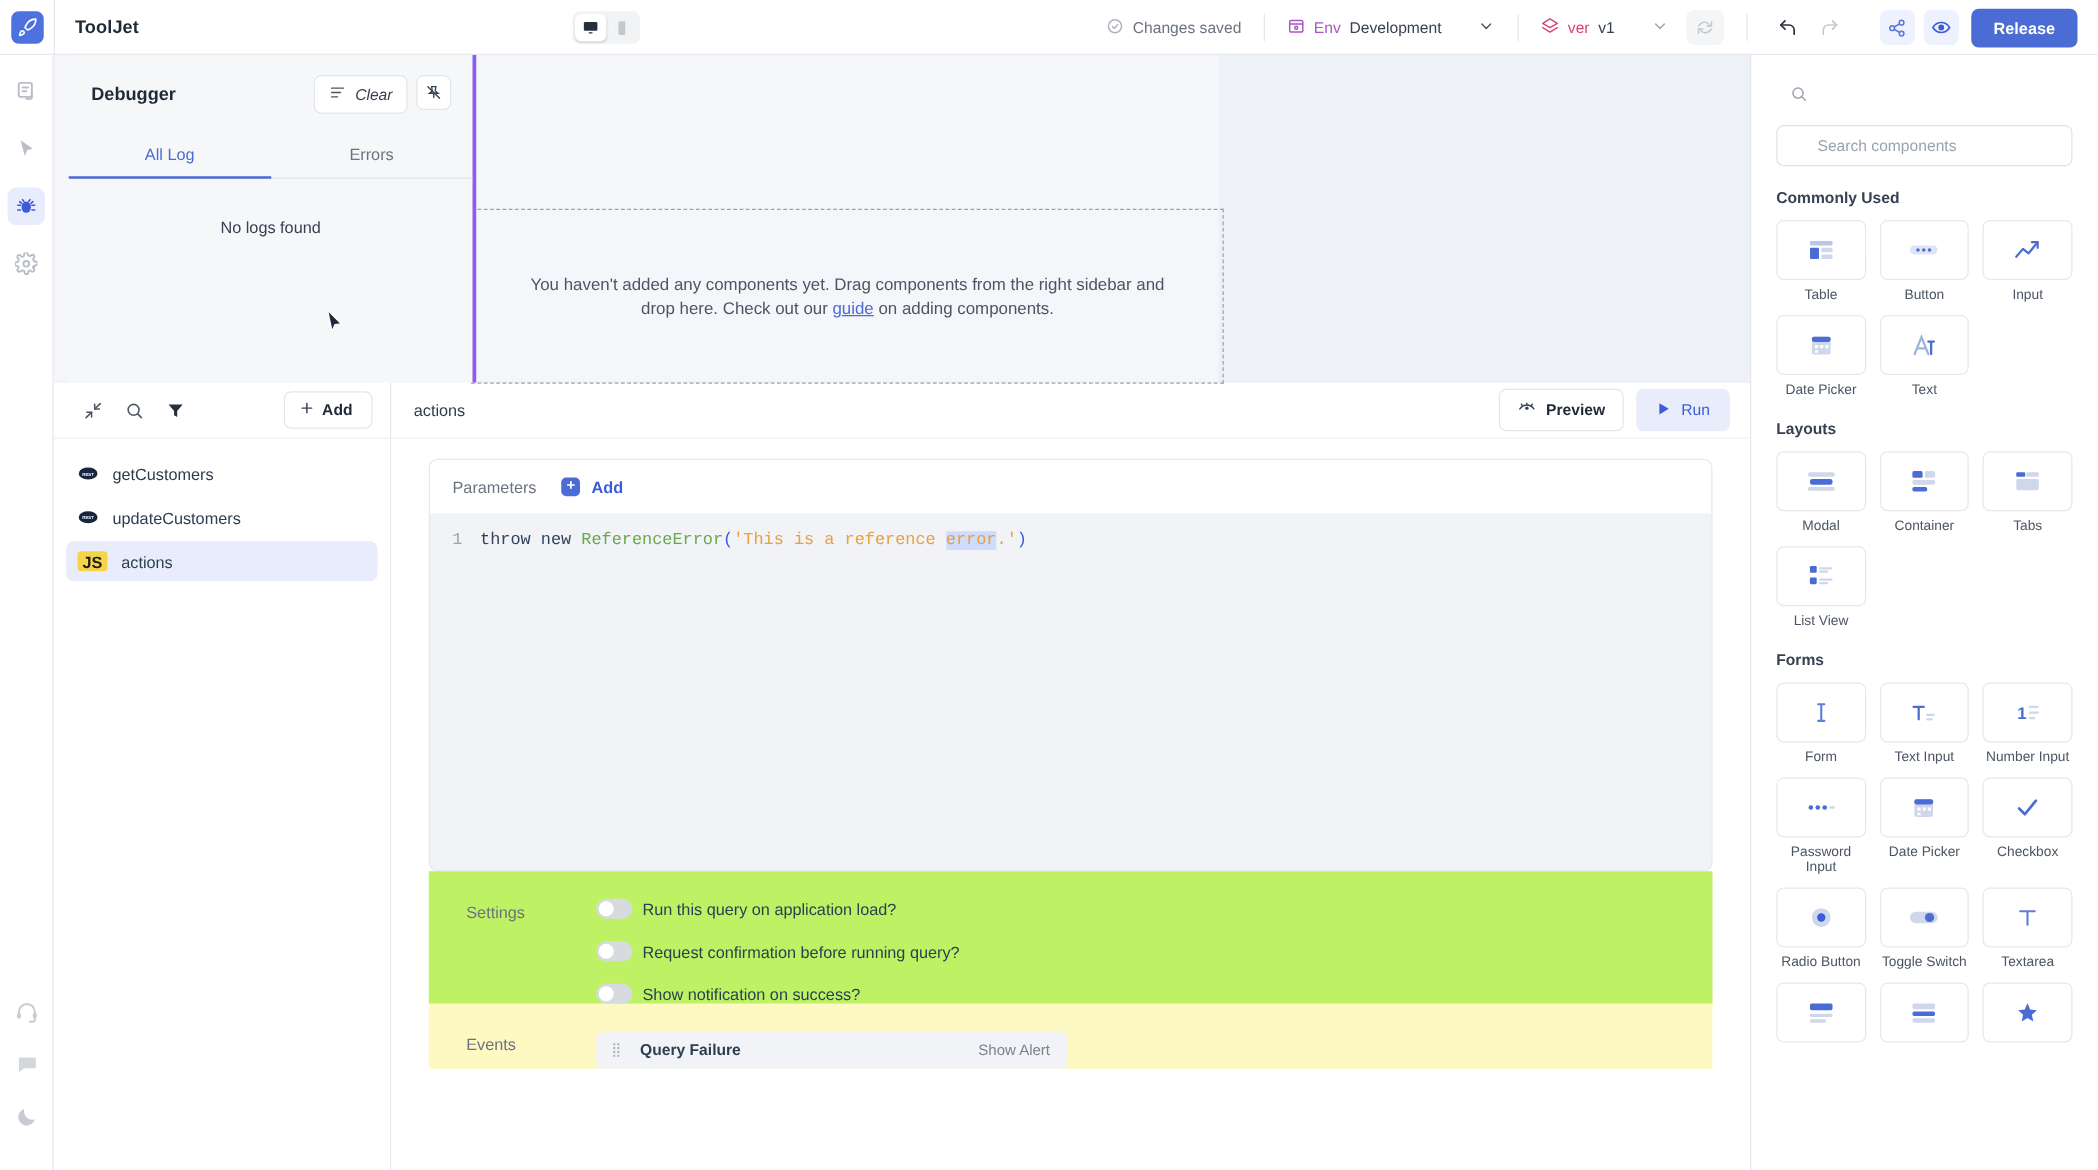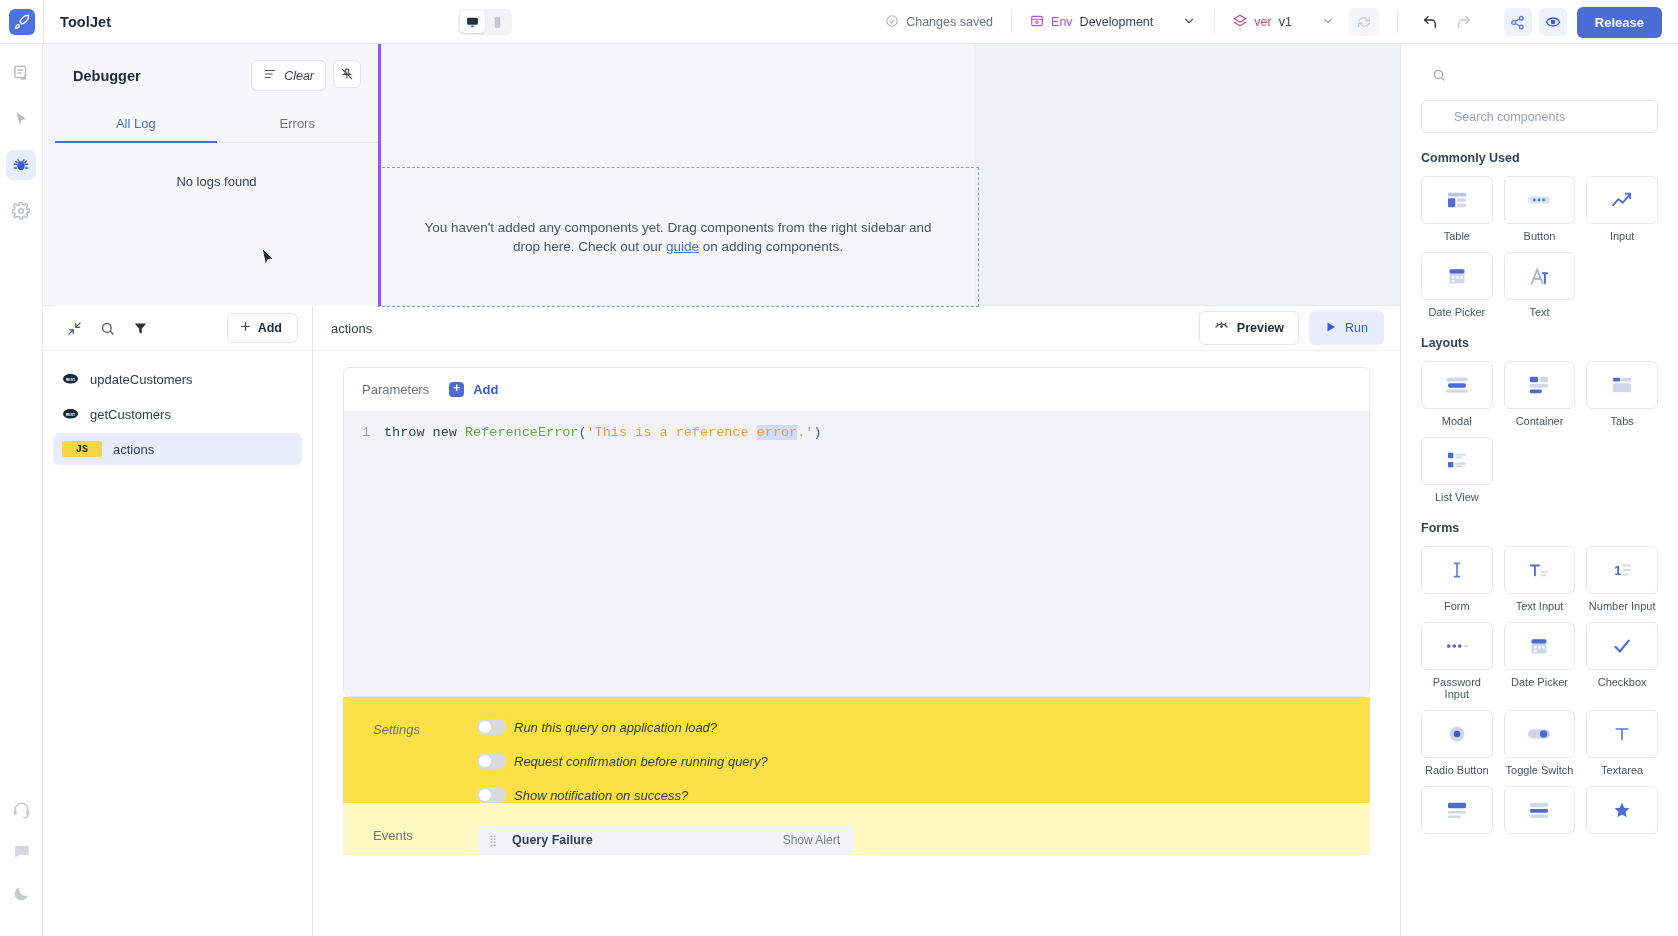--- a/index.html
+++ b/index.html
@@ -82,21 +82,21 @@
 
   
   .qpanel { flex: 1; display: flex; min-height: 0; background: #fff; border-top: 1px solid #e6e8eb; }
   .qlist { width: 270px; min-width: 270px; border-right: 1px solid #e6e8eb; background: #fff; display: flex; flex-direction: column; }
   .qlist-top { height: 45px; min-height: 45px; display: flex; align-items: center; padding: 0 14px 0 18px; border-bottom: 1px solid #eef0f2; }
   .qtool { width: 26px; height: 26px; display: flex; align-items: center; justify-content: center; margin-right: 7px; }
   .add-btn { margin-left: auto; display: flex; align-items: center; gap: 6px; border: 1px solid #e2e5e9; border-radius: 6px; padding: 6px 15px 6px 11px; font-size: 12.5px; font-weight: 700; color: #1f2937; background: #fff; }
   .qitems { padding: 12px 10px 0 10px; }
   .qitem { display: flex; align-items: center; gap: 11px; height: 32px; border-radius: 6px; padding: 0 9px; margin-bottom: 3px; font-size: 13px; color: #2c3e50; }
   .qitem.selected { background: #e9edfb; }
-  .badge-js { width: 40px; height: 16px; border-radius: 3px; background: #f5d547; color: #1c1c1c; font-size: 10px; font-weight: 700; display: flex; align-items: center; justify-content: center; font-family: Liberation Mono, monospace; }
+  .badge-js { width: 24px; height: 16px; border-radius: 3px; background: #f5d547; color: #1c1c1c; font-size: 13px; font-weight: 700; display: flex; align-items: center; justify-content: center; font-family: Liberation Sans, sans-serif; }
 
   .qmain { flex: 1; display: flex; flex-direction: column; min-width: 0; }
   .qmain-head { height: 45px; min-height: 45px; display: flex; align-items: center; padding: 0 16px 0 18px; border-bottom: 1px solid #eef0f2; }
   .qmain-title { font-size: 13px; color: #2c3e50; }
   .qmain-btns { margin-left: auto; display: flex; gap: 10px; }
   .preview-btn { display: flex; align-items: center; gap: 8px; border: 1px solid #e2e5e9; border-radius: 6px; padding: 7px 14px; font-size: 12.5px; font-weight: 700; color: #1f2937; background: #fff; }
   .run-btn { display: flex; align-items: center; gap: 8px; border-radius: 6px; padding: 7px 16px; font-size: 12.5px; font-weight: 400; color: #3b5bdb; background: #e9edfb; border: none; }
 
   .qbody { flex: 1; overflow: hidden; padding: 16px 30px 0 30px; background: #fff; }
   .editor-card { border: 1px solid #e6e8eb; border-radius: 7px; overflow: hidden; background: #fff; }
@@ -107,21 +107,21 @@
   .params-add-label { font-size: 13px; font-weight: 700; color: #3b5bdb; }
   .code-area { background: #f1f3f6; height: 284px; padding: 11px 0 0 0; }
   .code-line { display: flex; font-family: "Liberation Mono", monospace; font-size: 13.5px; line-height: 20px; }
   .ln { width: 40px; text-align: right; padding-right: 14px; color: #9aa3b0; }
   .tok-kw { color: #31435c; }
   .tok-fn { color: #6aa84f; }
   .tok-paren { color: #3b5bdb; }
   .tok-str { color: #e8a13a; }
   .tok-sel { background: #cfdcfb; color: #e8a13a; }
 
-  .settings-block { padding: 22px 30px 0 30px; background: #fde047; font-style: italic; }
+  .settings-block { padding: 22px 30px 0 30px; background: #bef264; }
   .srow { display: flex; align-items: flex-start; }
   .srow-label { width: 104px; min-width: 104px; font-size: 13px; color: #6b7280; padding-top: 3px; }
   .toggles { display: flex; flex-direction: column; gap: 18px; }
   .toggle-line { display: flex; align-items: center; gap: 8px; }
   .switch { width: 29px; height: 16px; border-radius: 9px; background: #d7dbe0; position: relative; }
   .switch::after { content: ""; position: absolute; left: 2px; top: 2px; width: 12px; height: 12px; border-radius: 50%; background: #fff; }
   .toggle-text { font-size: 13px; color: #2c3e50; }
   .events-block { padding: 22px 30px 0 30px; background: #fef9c3; }
   .event-card { display: flex; align-items: center; background: #f1f3f6; border-radius: 6px; height: 30px; padding: 0 14px 0 12px; width: 377px; }
   .grip { color: #aeb4bd; font-size: 11px; letter-spacing: 1px; margin-right: 14px; line-height: 9px; }
@@ -399,31 +399,31 @@
 
           <div class="qitems">
             <div class="qitem">
               <span>
                 <svg width="17" height="14" viewBox="0 0 34 24">
                     <ellipse cx="17" cy="14" rx="15" ry="9" fill="#17263f"></ellipse>
                     <path d="M3 12a14 8 0 0 1 28 0z" fill="#17263f"></path>
                     <text x="17" y="17" font-size="7" fill="#fff" text-anchor="middle" font-family="sans-serif" font-weight="bold">REST</text>
                   </svg>
               </span>
-              <span>updateCustomers</span>
+              <span>getCustomers</span>
             </div>
             <div class="qitem">
               <span>
                 <svg width="17" height="14" viewBox="0 0 34 24">
                     <ellipse cx="17" cy="14" rx="15" ry="9" fill="#17263f"></ellipse>
                     <path d="M3 12a14 8 0 0 1 28 0z" fill="#17263f"></path>
                     <text x="17" y="17" font-size="7" fill="#fff" text-anchor="middle" font-family="sans-serif" font-weight="bold">REST</text>
                   </svg>
               </span>
-              <span>getCustomers</span>
+              <span>updateCustomers</span>
             </div>
             <div class="qitem selected">
               <span class="badge-js">JS</span>
               <span>actions</span>
             </div>
           </div>
         </div>
 
         <div class="qmain">
           <div class="qmain-head">

